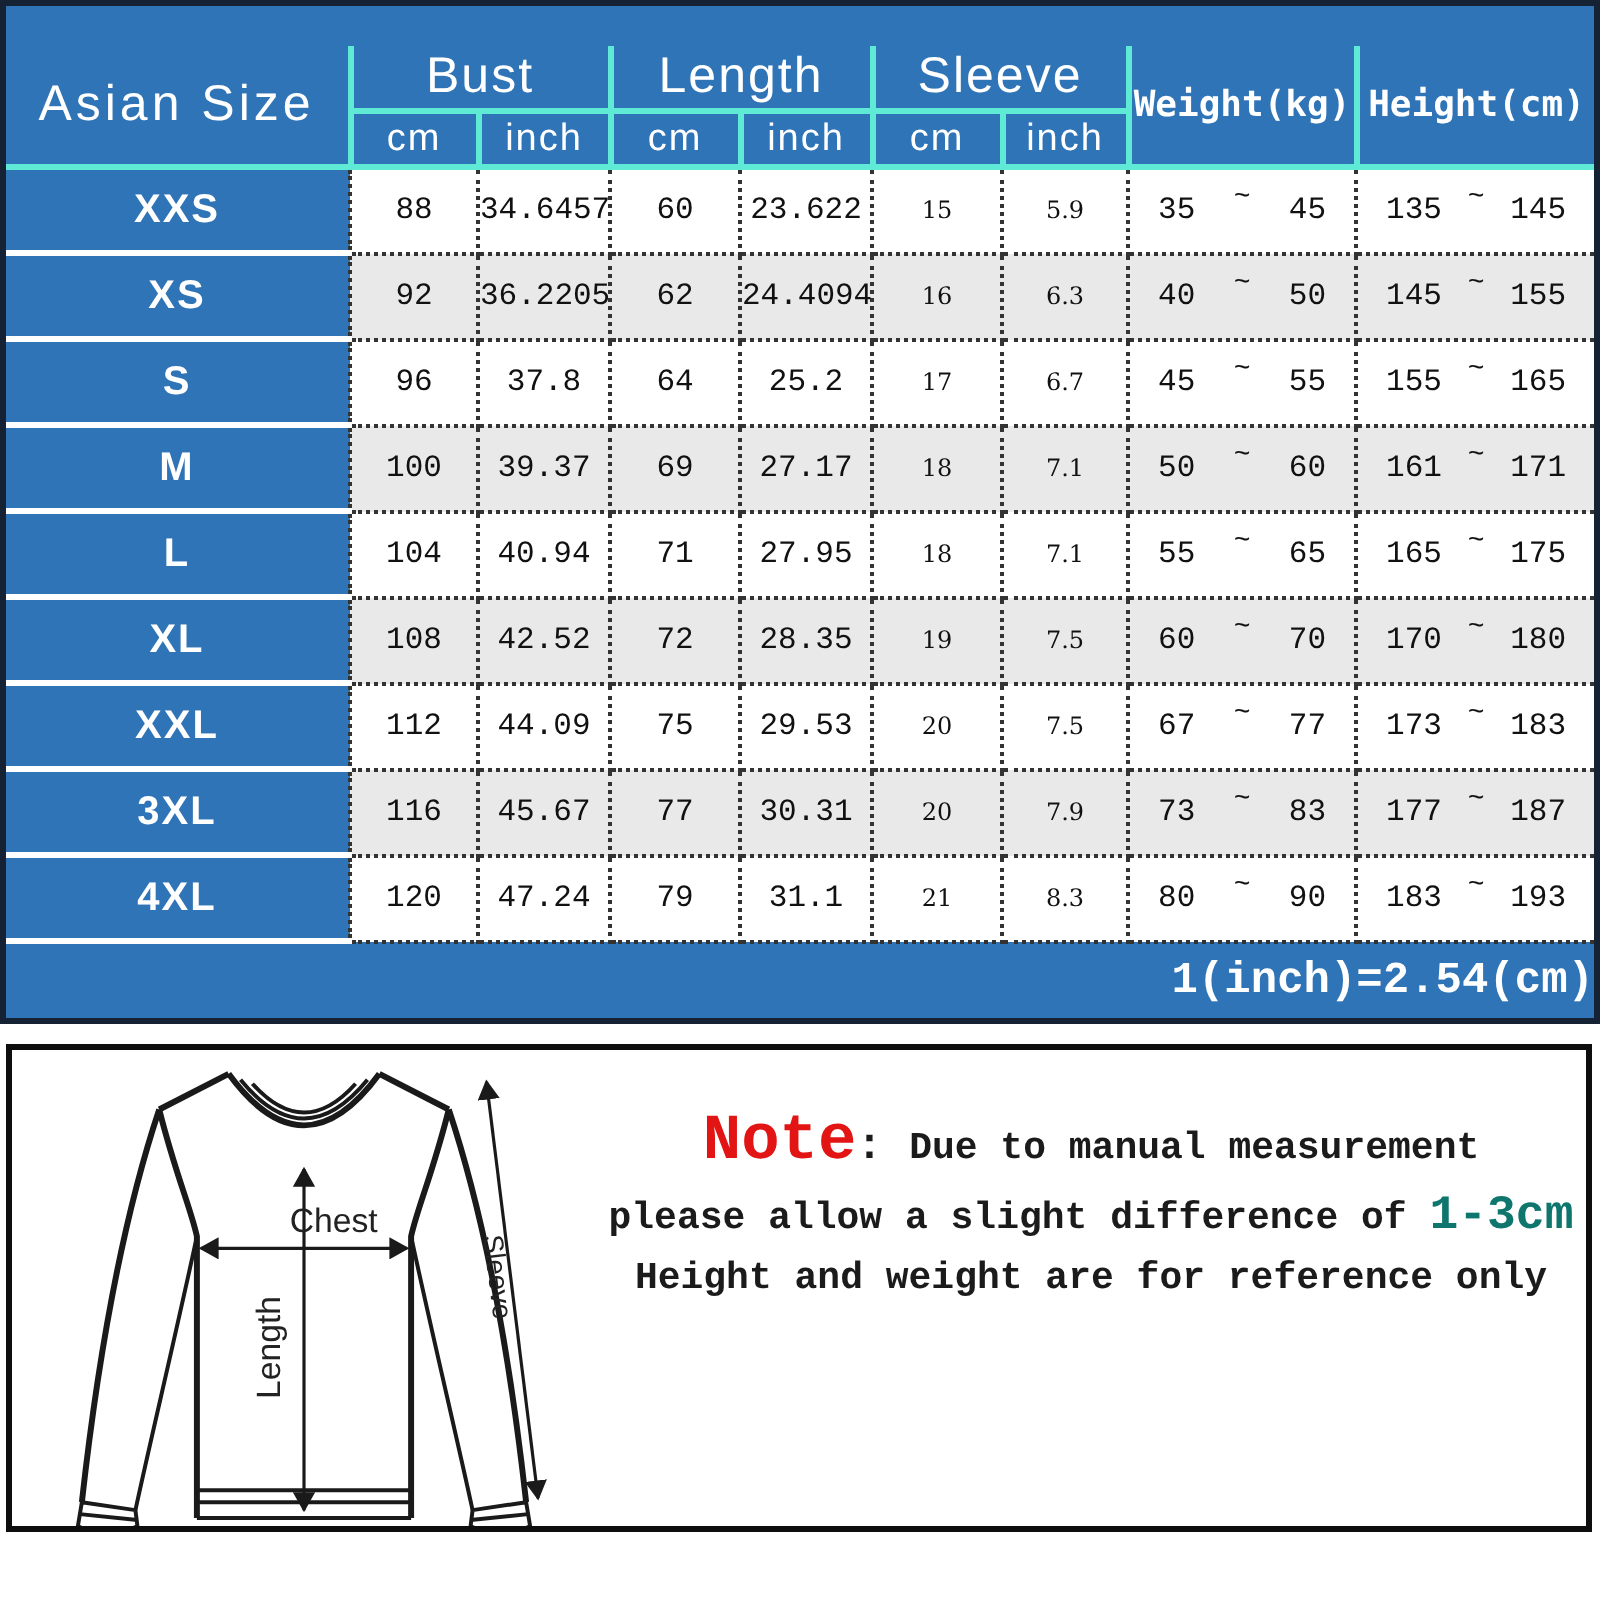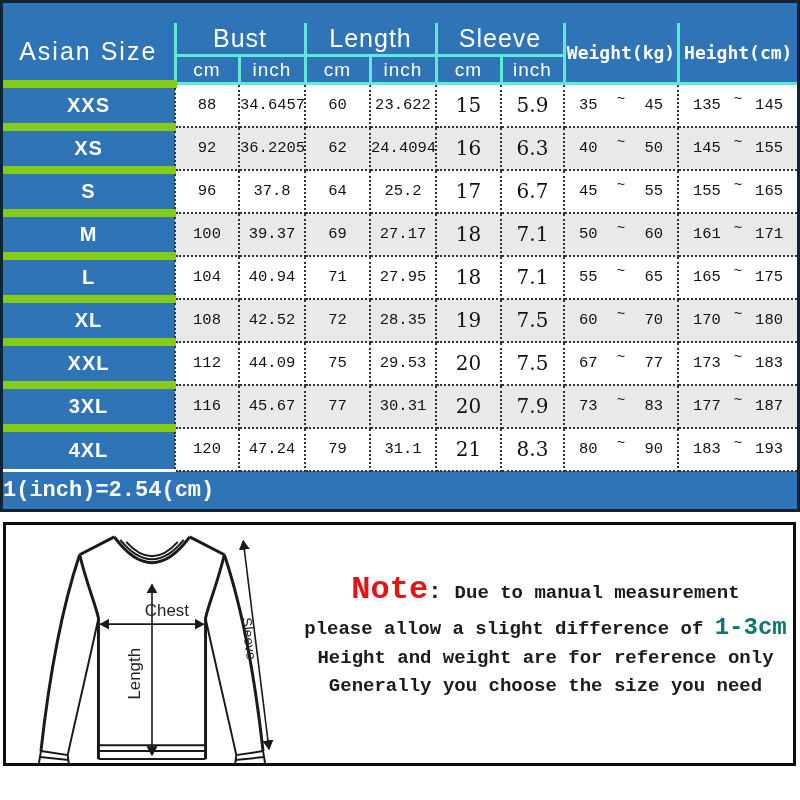--- a/index.html
+++ b/index.html
@@ -16,34 +16,34 @@
   thead th{background:#2F74B6;color:#ffffff;border:3px solid #5eead4;font-weight:bold;}
   thead tr:first-child th{border-top:none;}
   thead th:first-child{border-left:none;}
   thead tr:first-child th:last-child{border-right:none;}
   th.h-size{font-size:25px;letter-spacing:2px;font-weight:normal;}
   th.h-grp{font-size:25px;height:31px;font-weight:normal;letter-spacing:1px;}
   th.h-sub{font-size:19px;height:25px;font-weight:normal;letter-spacing:1px;}
   th.h-span{font-family:"DejaVu Sans Mono",monospace;font-size:18px;letter-spacing:0px;}
 
   tbody tr{height:43px;}
-  tbody th.sz{background:#2F74B6;color:#ffffff;font-size:20px;font-weight:bold;letter-spacing:1px;border-top:8px solid #84cc16;border-bottom:3px solid #ffffff;border-left:none;border-right:2px dotted #333333;}
+  tbody th.sz{background:#2F74B6;color:#ffffff;font-size:20px;font-weight:bold;letter-spacing:1px;border-top:2px solid #84cc16;border-bottom:3px solid #ffffff;border-left:none;border-right:2px dotted #333333;}
   tbody td{border:2px dotted #333333;background:#ffffff;text-align:center;vertical-align:middle;font-family:"Liberation Mono",monospace;font-size:15.5px;color:#111111;}
   tbody td:last-child{border-right:none;}
   tbody tr:nth-child(even) td{background:#E9E9E9;}
-  td.sleeve{font-family:"DejaVu Serif",serif;font-size:20px;}
+  td.sleeve{font-family:"DejaVu Serif",serif;font-size:12px;}
   .rg{display:flex;justify-content:space-between;align-items:center;padding:0 14px;}
   .tld{transform:translateY(-6px);font-size:14px;display:inline-block;}
 
-  .conv-bar{height:37px;background:#2F74B6;color:#ffffff;display:flex;align-items:center;justify-content:flex-start;font-family:"Liberation Mono",monospace;font-weight:bold;font-size:22px;}
+  .conv-bar{height:37px;background:#2F74B6;color:#ffffff;display:flex;align-items:center;justify-content:flex-end;font-family:"Liberation Mono",monospace;font-weight:bold;font-size:22px;margin-left:30px;}
 
   
   .panel-bottom{margin:10px 4px 0 3px;border:3px solid #0e0e0e;height:238px;background:#ffffff;display:flex;overflow:hidden;}
   .shirt-wrap{width:292px;flex:0 0 292px;}
-  .note{flex:1;text-align:center;padding-top:46px;font-family:"Liberation Mono",monospace;font-weight:bold;color:#1b1b1b;font-size:19px;}
+  .note{flex:1;text-align:center;padding-top:27px;font-family:"Liberation Mono",monospace;font-weight:bold;color:#1b1b1b;font-size:19px;}
   .note .ln{margin-bottom:6px;white-space:nowrap;}
   .nh{color:#E21414;font-size:32px;font-weight:bold;}
   .sep{font-size:22px;}
   .hl{color:#0f766e;font-size:24px;}
 
   svg text{font-family:"Liberation Sans",sans-serif;fill:#222222;}
 </style>
 </head>
 <body>
 
@@ -335,15 +335,14 @@
       <text x="160" y="92" font-size="17" text-anchor="middle">Chest</text>
       <text x="133" y="150" font-size="17" text-anchor="middle" transform="rotate(-90 133 150)">Length</text>
       <text x="238" y="115" font-size="14" text-anchor="middle" transform="rotate(83 238 115)">Sleeve</text>
     </svg>
   </div>
 
   <div class="note">
     <div class="ln"><span class="nh">Note</span><span class="sep">: </span><span>Due to manual measurement</span></div>
     <div class="ln"><span>please allow a slight difference of </span><span class="hl">1-3cm</span></div>
     <div class="ln">Height and weight are for reference only</div>
-    <div class="ln">Generally you choose the size you need</div>
   </div>
 </div>
 
 </body></html>

